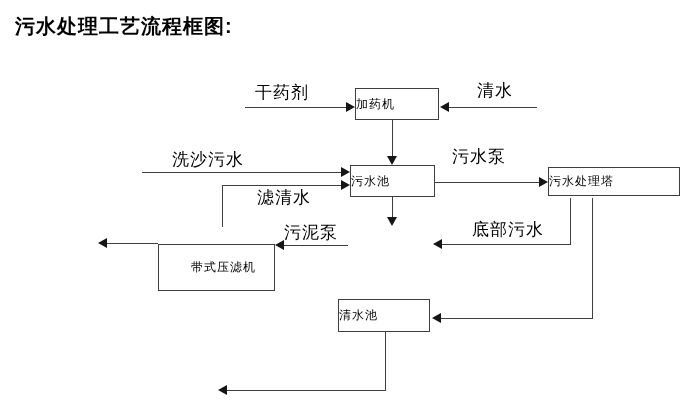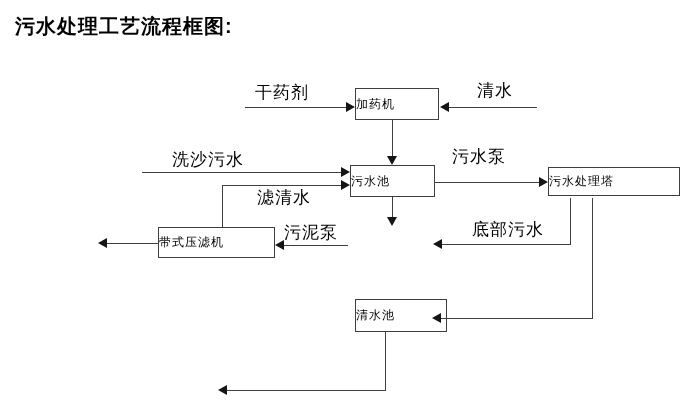--- a/index.html
+++ b/index.html
@@ -49,24 +49,24 @@
 
   <div class="node" style="left:355px;top:88px;width:84px;height:32px;">
     <span>加药机</span>
   </div>
   <div class="node" style="left:350px;top:165px;width:85px;height:32px;">
     <span>污水池</span>
   </div>
   <div class="node" style="left:548px;top:167px;width:132px;height:29px;">
     <span>污水处理塔</span>
   </div>
-  <div class="node" style="left:158px;top:227px;width:117px;height:31px;">
+  <div class="node" style="left:158px;top:244px;width:117px;height:47px;padding-left:32px;">
     <span>带式压滤机</span>
   </div>
-  <div class="node" style="left:355px;top:299px;width:92px;height:33px;">
+  <div class="node" style="left:338px;top:299px;width:92px;height:33px;">
     <span>清水池</span>
   </div>
 
   <div class="hl" style="left:245px;top:107px;width:101px;"></div>
   <div class="ar r" style="left:346px;top:102px;"></div>
   <span class="lbl" style="left:255px;top:84px;">干药剂</span>
 
   <div class="hl" style="left:449px;top:107px;width:88px;"></div>
   <div class="ar l" style="left:440px;top:102px;"></div>
   <span class="lbl" style="left:477px;top:82px;">清水</span>

